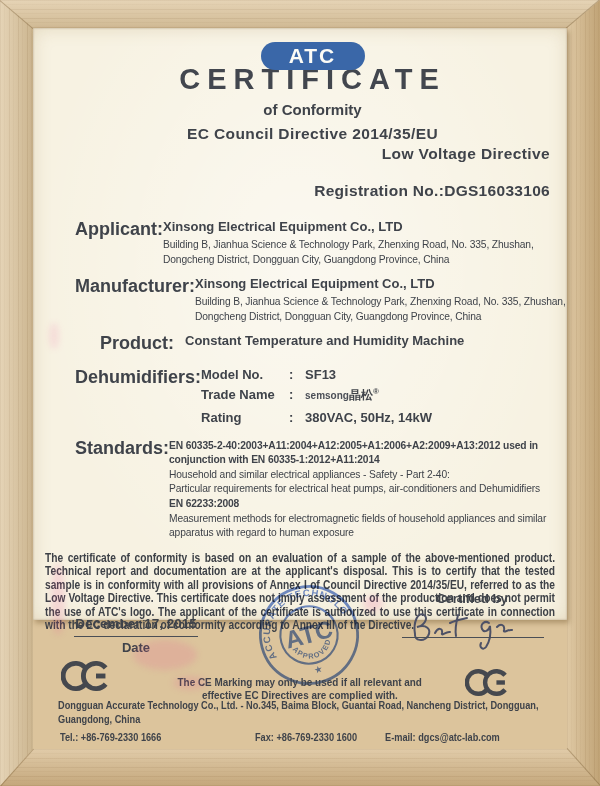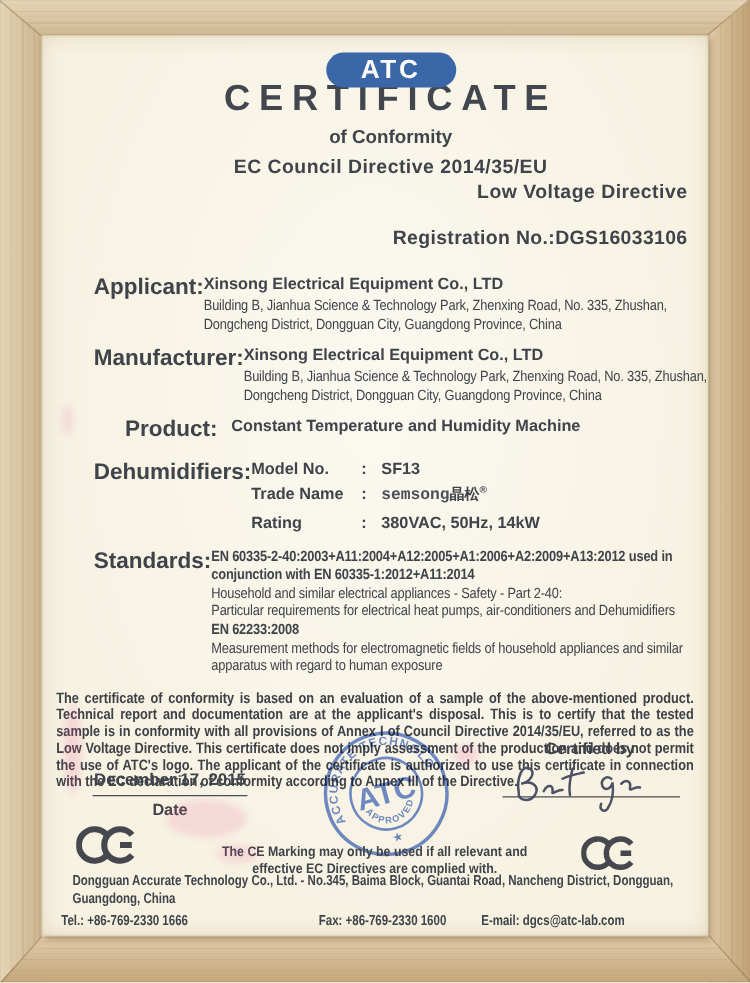--- a/index.html
+++ b/index.html
@@ -33,21 +33,21 @@
       repeating-linear-gradient(180deg, rgba(133,96,52,.13) 0 1px, rgba(0,0,0,0) 1px 4px,
         rgba(133,96,52,.06) 4px 5px, rgba(0,0,0,0) 5px 9px),
       #d9be93;}
   .seam{position:absolute;height:1px;background:rgba(110,80,40,.35);transform-origin:0 0;}
   .seam-tl{left:0;top:0;width:44px;transform:rotate(40.3deg);}
   .seam-tr{left:600px;top:0;width:44px;transform:rotate(139.7deg);}
   .seam-bl{left:0;top:786px;width:50px;transform:rotate(-48.3deg);}
   .seam-br{left:600px;top:786px;width:50px;transform:rotate(-131.7deg);}
 
   
-  .paper{position:absolute;left:33px;top:28px;width:534px;height:721px;
+  .paper{position:absolute;left:33px;top:28px;width:534px;height:592px;
     background:
       radial-gradient(ellipse at 50% 40%, rgba(255,255,255,.5), rgba(0,0,0,0) 70%),
       #f7f2e2;
     box-shadow: inset 0 0 2px rgba(120,90,50,.5), inset 0 0 18px rgba(160,125,60,.22),
       2px 3px 5px rgba(90,60,20,.35);
     color:#3f434a;}
   .flow{padding:14px 17px 0 42px;}
 
   .center{text-align:center;}
   .pill{display:inline-block;position:relative;z-index:2;width:104px;height:28px;line-height:28px;
@@ -64,21 +64,21 @@
   .row-label{flex:0 0 85px;font-weight:bold;font-size:18px;}
   .row-content{flex:1;font-size:12.4px;min-width:0;}
   .co-name{font-weight:bold;font-size:13px;margin-bottom:3px;}
   .cond{display:inline-block;white-space:nowrap;font-size:11.8px;letter-spacing:-.15px;
         transform:scaleX(.87);transform-origin:0 50%;line-height:13.6px;}
   .bold{font-weight:bold;}
   .sub-row{display:flex;margin-bottom:5px;}
   .sub-name{flex:0 0 88px;font-weight:bold;font-size:13px;}
   .sub-colon{flex:0 0 16px;font-weight:bold;font-size:13px;}
   .sub-val{font-weight:bold;font-size:13px;}
-  .brand{font-weight:bold;font-size:13px;letter-spacing:0;color:#4b4f57;font-family:Liberation Mono, monospace;}
+  .brand{font-weight:bold;font-size:10px;letter-spacing:0;color:#4b4f57;}
   .brand-cjk{font-weight:bold;font-size:12px;}
   .brand-reg{font-size:8px;vertical-align:super;}
   .std-line{line-height:14px;}
 
   .para{margin:12px 0 0 -30px;width:600px;transform:scaleX(.85);transform-origin:0 0;
     text-align:justify;font-weight:bold;font-size:12px;line-height:13.5px;color:#3d4147;}
 
   
   .abs{position:absolute;}
   .certified-by{left:384px;top:563px;width:110px;text-align:center;font-weight:bold;font-size:13px;}
@@ -93,21 +93,21 @@
   .ce-left{left:28px;top:632px;}
   .ce-right{left:432px;top:640px;}
   .ce-note{left:105px;top:648px;width:324px;text-align:center;font-weight:bold;font-size:11px;
            line-height:12.5px;}
   .ce-note .cond-c{display:inline-block;white-space:nowrap;transform:scaleX(.9);transform-origin:50% 50%;}
 
   .footer-addr{left:25px;top:670px;width:505px;font-weight:bold;line-height:12.5px;}
   .cond-f{display:inline-block;white-space:nowrap;font-size:11.5px;transform:scaleX(.8);
           transform-origin:0 50%;}
   .contact{top:699px;font-weight:bold;}
-  .contact-tel{left:16px;} .contact-fax{left:200px;padding-left:22px;} .contact-email{left:352px;}
+  .contact-tel{left:27px;} .contact-fax{left:200px;padding-left:22px;} .contact-email{left:352px;}
 
   
   .smudge{position:absolute;border-radius:50%;filter:blur(3px);pointer-events:none;}
   .sm1{left:18px;top:535px;width:14px;height:72px;background:rgba(236,72,150,.16);}
   .sm2{left:100px;top:612px;width:64px;height:30px;background:rgba(236,72,150,.15);}
   .sm3{left:330px;top:568px;width:20px;height:15px;background:rgba(236,72,150,.18);}
   .sm4{left:16px;top:295px;width:10px;height:26px;background:rgba(236,72,150,.12);}
   .sm5{left:140px;top:648px;width:34px;height:14px;background:rgba(236,72,150,.14);}
 </style>
 </head>

